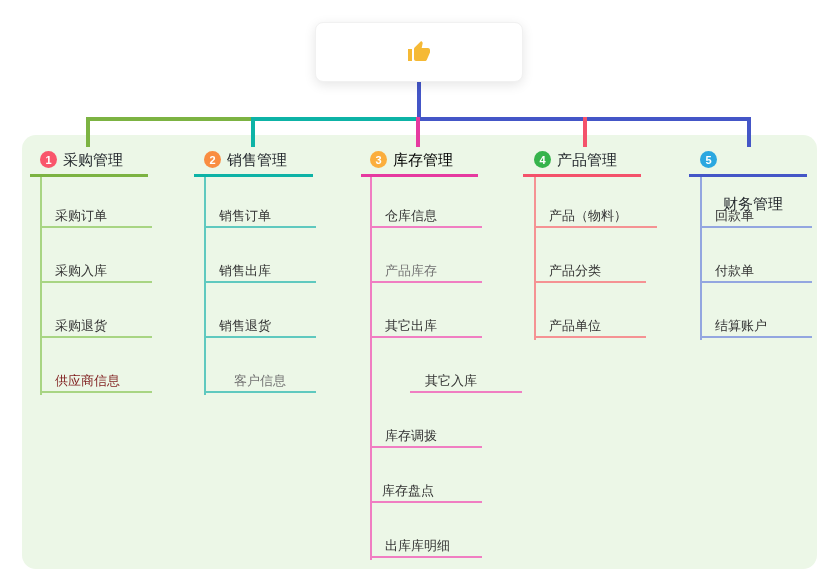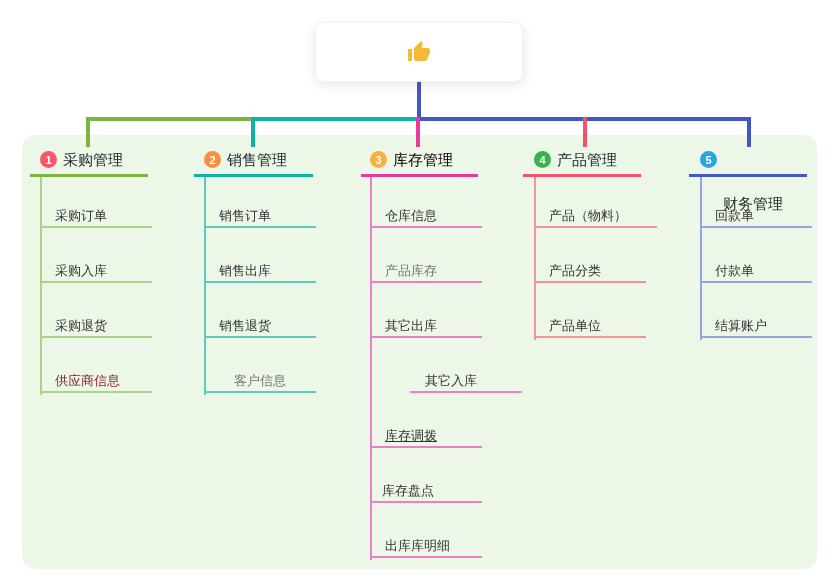--- a/index.html
+++ b/index.html
@@ -82,21 +82,21 @@
       <div class="mm-item" style="left: 204px; top: 316px; border-bottom-color: rgb(95, 201, 191); color: rgb(51, 51, 51);">销售退货</div>
       <div class="mm-item" style="left: 204px; top: 371px; border-bottom-color: rgb(95, 201, 191); color: #737373; text-align: right;">客户信息</div>
       <div class="branch-badge" style="left: 370px; top: 151px; background: rgb(251, 174, 61);">3</div>
       <div class="branch-label" style="left: 393px; top: 151px; color: #000000; text-align: center;">库存管理</div>
       <div class="branch-underline" style="left: 361px; top: 174px; width: 117px; background: rgb(230, 58, 160);"></div>
       <div class="branch-spine" style="left: 370px; top: 177px; height: 383px; background: rgb(240, 126, 194);"></div>
       <div class="mm-item" style="left: 370px; top: 206px; border-bottom-color: rgb(240, 126, 194); color: rgb(51, 51, 51);">仓库信息</div>
       <div class="mm-item" style="left: 370px; top: 261px; border-bottom-color: rgb(240, 126, 194); color: #737373;">产品库存</div>
       <div class="mm-item" style="left: 370px; top: 316px; border-bottom-color: rgb(240, 126, 194); color: rgb(51, 51, 51);">其它出库</div>
       <div class="mm-item" style="left: 370px; top: 371px; border-bottom-color: rgb(240, 126, 194); color: rgb(51, 51, 51); margin-left: 40px;">其它入库</div>
-      <div class="mm-item" style="left: 370px; top: 426px; border-bottom-color: rgb(240, 126, 194); color: rgb(51, 51, 51); text-decoration: underline;">库存调拨</div>
+      <div class="mm-item" style="left: 370px; top: 426px; border-bottom-color: rgb(240, 126, 194); color: rgb(51, 51, 51);">库存调拨</div>
       <div class="mm-item" style="left: 370px; top: 481px; border-bottom-color: rgb(240, 126, 194); color: rgb(51, 51, 51); padding-left: 12px;">库存盘点</div>
       <div class="mm-item" style="left: 370px; top: 536px; border-bottom-color: rgb(240, 126, 194); color: rgb(51, 51, 51);">出库库明细</div>
       <div class="branch-badge" style="left: 534px; top: 151px; background: rgb(54, 180, 76);">4</div>
       <div class="branch-label" style="left: 557px; top: 151px; color: rgb(36, 41, 46);">产品管理</div>
       <div class="branch-underline" style="left: 523px; top: 174px; width: 118px; background: rgb(244, 82, 107);"></div>
       <div class="branch-spine" style="left: 534px; top: 177px; height: 163px; background: rgb(245, 146, 147);"></div>
       <div class="mm-item" style="left: 534px; top: 206px; border-bottom-color: rgb(245, 146, 147); color: rgb(51, 51, 51);">产品（物料）</div>
       <div class="mm-item" style="left: 534px; top: 261px; border-bottom-color: rgb(245, 146, 147); color: rgb(51, 51, 51);">产品分类</div>
       <div class="mm-item" style="left: 534px; top: 316px; border-bottom-color: rgb(245, 146, 147); color: rgb(51, 51, 51);">产品单位</div>
       <div class="branch-badge" style="left: 700px; top: 151px; background: rgb(43, 167, 224);">5</div>

